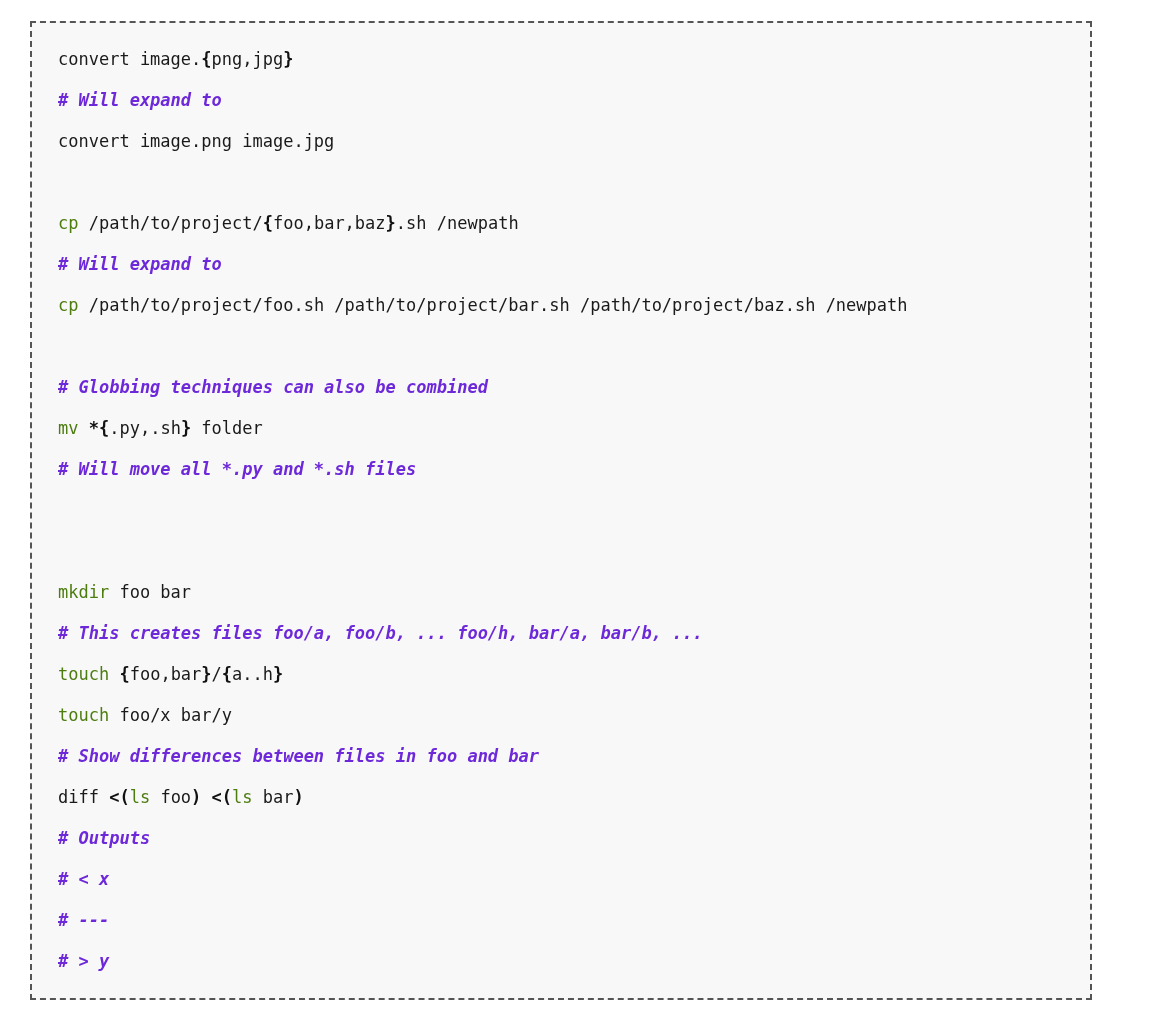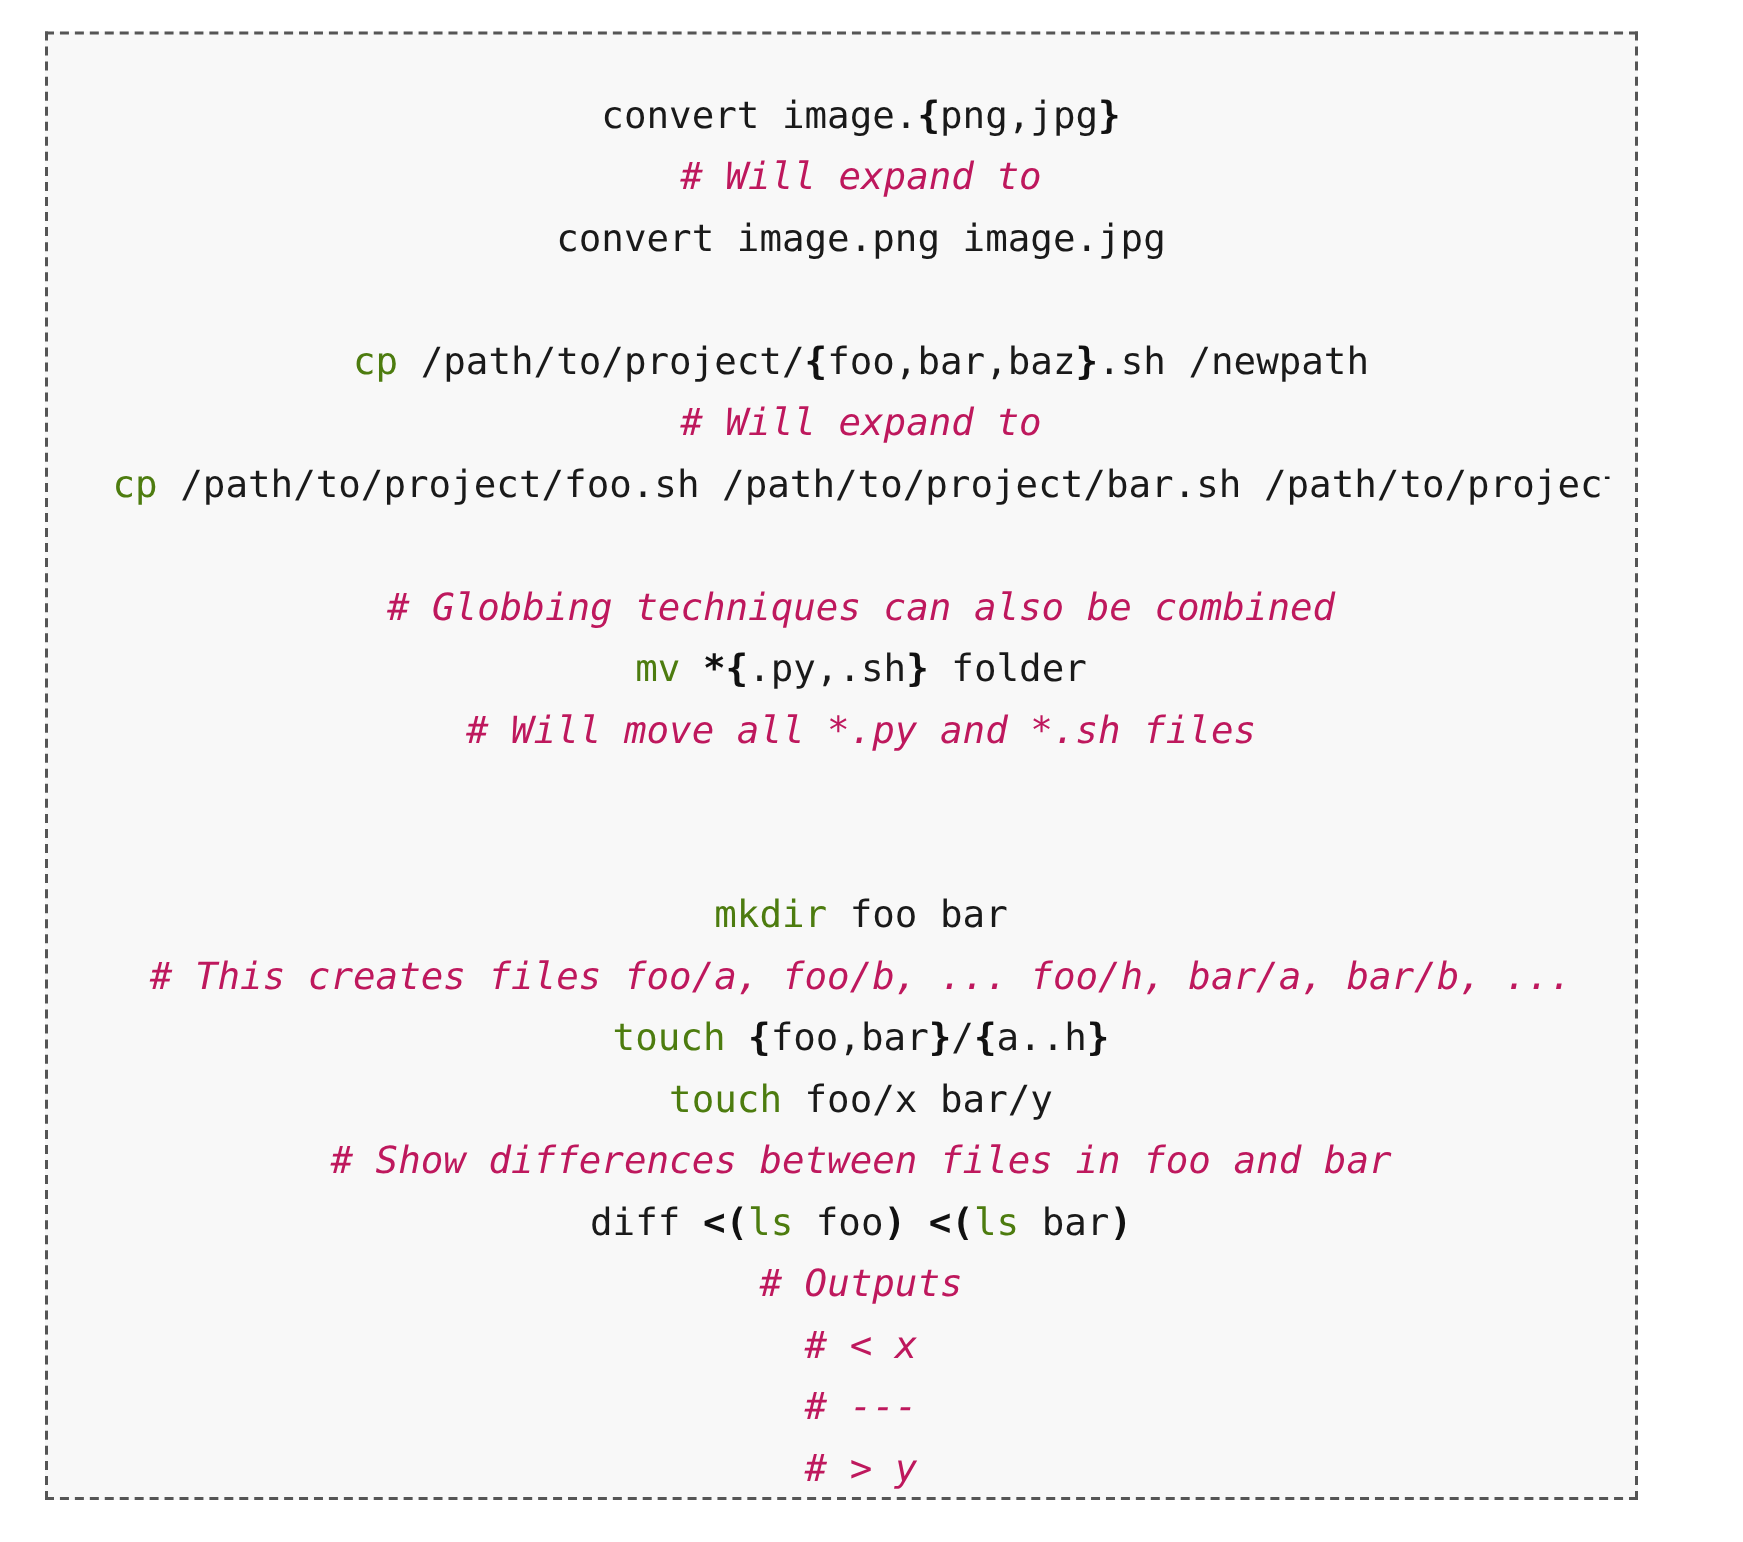--- a/index.html
+++ b/index.html
@@ -19,40 +19,39 @@
     top: 21px;
     width: 1062px;
     height: 979px;
     box-sizing: border-box;
     border: 2px dashed #555555;
     background: #f8f8f8;
     overflow: hidden;
     padding: 16px 0 16px 26px;
   }
   pre.code {
-    margin: 17px;
+    margin: 0;
     padding: 0;
     font-family: "DejaVu Sans Mono", "Liberation Mono", monospace;
-    font-size: 25px;
+    font-size: 17px;
     line-height: 41px;
     color: #1a1a1a;
     white-space: pre;
     overflow: hidden;
     letter-spacing: 0px;
-    text-align: center;
   }
   pre.code .ln {
     display: block;
     white-space: pre;
     height: 41px;
     overflow: hidden;
   }
   .tok-cmd   { color: #4d7c0f; }
   .tok-punct { color: #111111; font-weight: bold; }
   .tok-plain { color: #1a1a1a; }
-  .tok-cmt   { color: #be185d; font-style: italic; }
+  .tok-cmt   { color: #6d28d9; font-style: italic; font-weight: bold; }
 </style>
 </head>
 <body>
 
 <div id="code-block">
   <pre class="code" id="code-content"><span class="ln"><span class="tok-plain">convert image.</span><span class="tok-punct">{</span><span class="tok-plain">png,jpg</span><span class="tok-punct">}</span></span><span class="ln"><span class="tok-cmt"># Will expand to</span></span><span class="ln"><span class="tok-plain">convert image.png image.jpg</span></span><span class="ln">&nbsp;</span><span class="ln"><span class="tok-cmd">cp</span><span class="tok-plain"> /path/to/project/</span><span class="tok-punct">{</span><span class="tok-plain">foo,bar,baz</span><span class="tok-punct">}</span><span class="tok-plain">.sh /newpath</span></span><span class="ln"><span class="tok-cmt"># Will expand to</span></span><span class="ln"><span class="tok-cmd">cp</span><span class="tok-plain"> /path/to/project/foo.sh /path/to/project/bar.sh /path/to/project/baz.sh /newpath</span></span><span class="ln">&nbsp;</span><span class="ln"><span class="tok-cmt"># Globbing techniques can also be combined</span></span><span class="ln"><span class="tok-cmd">mv</span><span class="tok-plain"> </span><span class="tok-punct">*{</span><span class="tok-plain">.py,.sh</span><span class="tok-punct">}</span><span class="tok-plain"> folder</span></span><span class="ln"><span class="tok-cmt"># Will move all *.py and *.sh files</span></span><span class="ln">&nbsp;</span><span class="ln">&nbsp;</span><span class="ln"><span class="tok-cmd">mkdir</span><span class="tok-plain"> foo bar</span></span><span class="ln"><span class="tok-cmt"># This creates files foo/a, foo/b, ... foo/h, bar/a, bar/b, ...</span></span><span class="ln"><span class="tok-cmd">touch</span><span class="tok-plain"> </span><span class="tok-punct">{</span><span class="tok-plain">foo,bar</span><span class="tok-punct">}</span><span class="tok-plain">/</span><span class="tok-punct">{</span><span class="tok-plain">a..h</span><span class="tok-punct">}</span></span><span class="ln"><span class="tok-cmd">touch</span><span class="tok-plain"> foo/x bar/y</span></span><span class="ln"><span class="tok-cmt"># Show differences between files in foo and bar</span></span><span class="ln"><span class="tok-plain">diff </span><span class="tok-punct">&lt;(</span><span class="tok-cmd">ls</span><span class="tok-plain"> foo</span><span class="tok-punct">)</span><span class="tok-plain"> </span><span class="tok-punct">&lt;(</span><span class="tok-cmd">ls</span><span class="tok-plain"> bar</span><span class="tok-punct">)</span></span><span class="ln"><span class="tok-cmt"># Outputs</span></span><span class="ln"><span class="tok-cmt"># &lt; x</span></span><span class="ln"><span class="tok-cmt"># ---</span></span><span class="ln"><span class="tok-cmt"># &gt; y</span></span></pre>
 </div>
 
 </body></html>

